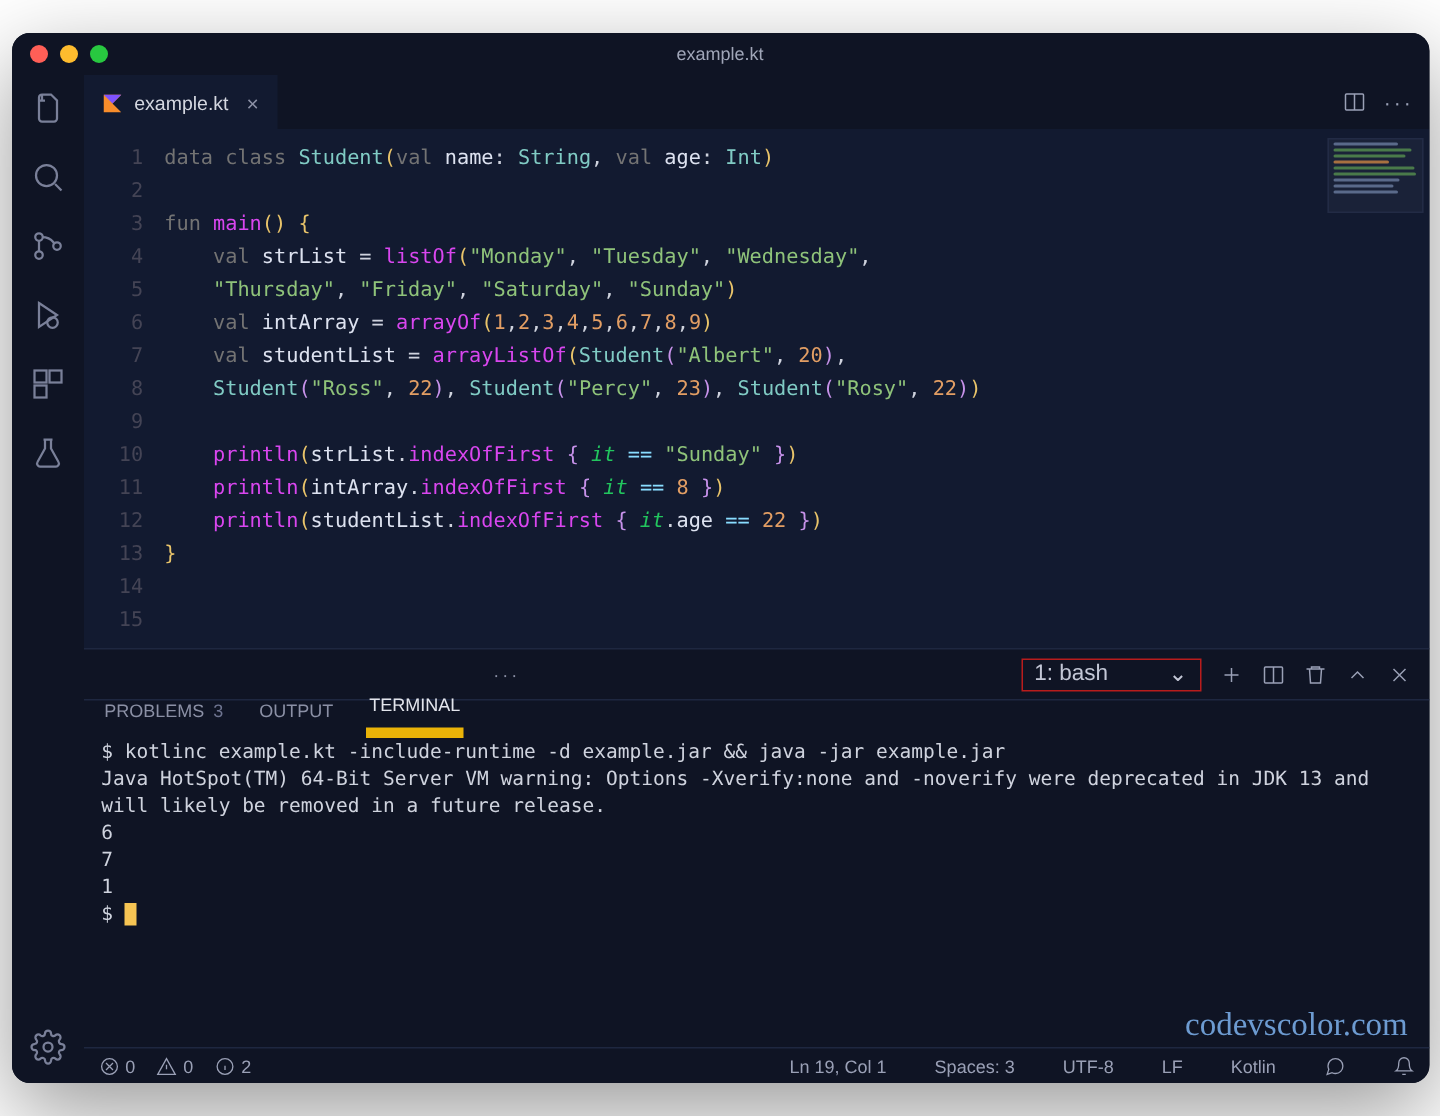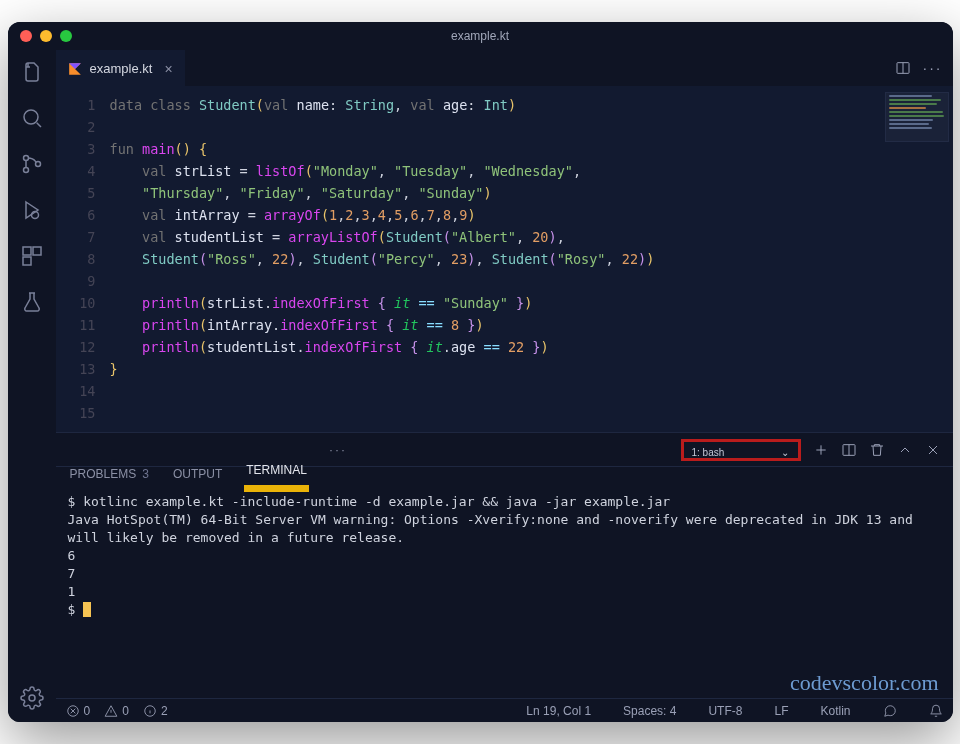--- a/index.html
+++ b/index.html
@@ -118,23 +118,23 @@
     border-bottom: 1px solid #1e2740;
   }
   .ptab { cursor: pointer; padding: 8px 2px; margin-top: 48px; }
   .ptab.active { color: #e3e5ec; border-bottom: 7px solid #eab308; }
   .ptab .count { margin-left: 6px; color: #6e7490; }
   .ptab-more { color: #8b90a5; letter-spacing: 2px; }
   .panel-actions {
     margin-left: auto; display: flex; align-items: center; gap: 12px;
   }
   .term-select {
-    display: flex; align-items: flex-end; justify-content: space-between;
-    width: 120px; height: 22px; border: 3px solid #b91c1c;
-    padding: 0 8px; font-size: 10px; color: #c3c7d6; cursor: pointer;
+    display: flex; align-items: flex-start; justify-content: space-between;
+    width: 120px; height: 22px; border: 1px solid #b91c1c;
+    padding: 0 8px; font-size: 15px; color: #c3c7d6; cursor: pointer;
   }
   .pa-icon { width: 16px; height: 16px; color: #9aa0b6; cursor: pointer; display:flex;align-items:center;justify-content:center; }
   .pa-icon svg { width:16px;height:16px;stroke:currentColor;fill:none;stroke-width:1.5; }
   .terminal {
     flex: 1; padding: 8px 12px;
     font-family: Menlo, Consolas, monospace; font-size: 13px;
     color: #cfd3de; line-height: 18px; white-space: pre-wrap;
     position: relative;
   }
   .cursor {
@@ -359,21 +359,21 @@
         </div>
         <div class="sb-item">
           <svg viewBox="0 0 24 24">
               <circle cx="12" cy="12" r="9"></circle>
               <path d="M12 8h.01M12 11v5"></path>
             </svg>
           <span>2</span>
         </div>
         <div class="right">
           <div class="sb-item">Ln 19, Col 1</div>
-          <div class="sb-item">Spaces: 4</div>
+          <div class="sb-item">Spaces: 3</div>
           <div class="sb-item">UTF-8</div>
           <div class="sb-item">LF</div>
           <div class="sb-item">Kotlin</div>
           <div class="sb-item">
               <svg viewBox="0 0 24 24">
                 <path d="M21 11.5a8.38 8.38 0 0 1-8.5 8.5 8.5 8.5 0 0 1-3.8-.9L3 21l1.9-5.7A8.38 8.38 0 0 1 4 11.5a8.5 8.5 0 0 1 17 0z"></path>
               </svg>
             </div>
           <div class="sb-item">
               <svg viewBox="0 0 24 24">

